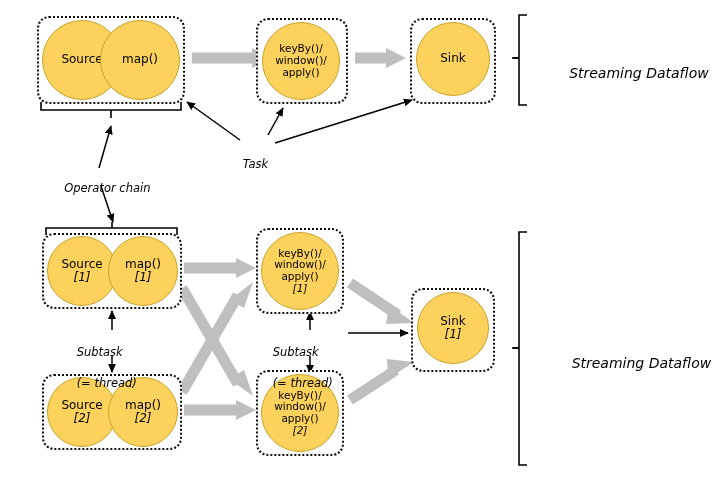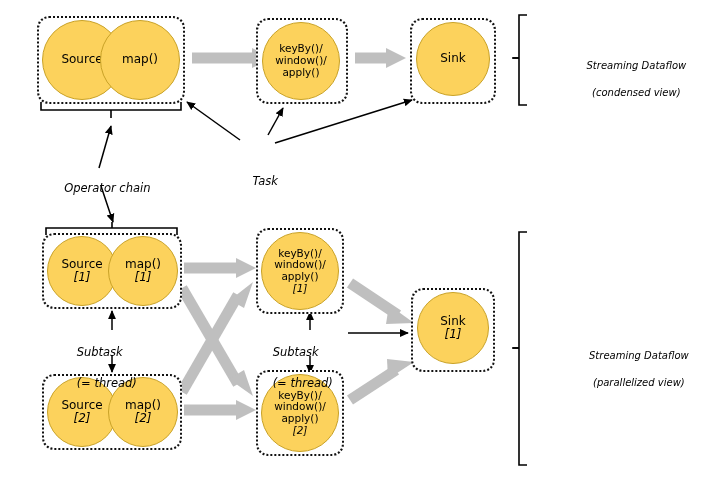--- a/index.html
+++ b/index.html
@@ -46,21 +46,21 @@
     font-style:italic;
     font-size:11.5px;
     color:#000000;
     font-family:"DejaVu Sans", sans-serif;
     white-space:pre;
     line-height:1.35;
   }
   .side-label{
     position:absolute;
     font-style:italic;
-    font-size:10px;
+    font-size:14px;
     color:#000000;
     font-family:"DejaVu Sans", sans-serif;
     text-align:center;
     line-height:1.35;
     white-space:pre;
   }
 </style>
 </head>
 <body>
 
@@ -188,28 +188,27 @@
   </div>
 
   <div class="opbox" style="left:410px;top:18px;width:86px;height:86px;">
   </div>
   <div class="circle" style="left:416px;top:22px;width:74px;height:74px;">
     <span class="lbl">Sink</span>
   </div>
 
   <div class="side-label" style="left:540px;top:45px;width:180px;">
     <span>Streaming Dataflow</span><br>
-    <span>(condensed view)</span>
   </div>
 
   <div class="anno" style="left:40px;top:165px;width:120px;text-align:center;">
     <span>Operator chain</span>
   </div>
 
-  <div class="anno" style="left:228px;top:158px;width:50px;text-align:right;">
+  <div class="anno" style="left:228px;top:141px;width:50px;text-align:left;">
     <span>Task</span>
   </div>
 
   <div class="opbox" style="left:42px;top:233px;width:140px;height:76px;">
   </div>
   <div class="circle" style="left:47px;top:236px;width:70px;height:70px;">
     <div>
       <span class="lbl">Source</span>
       <span class="idx">[1]</span>
     </div>
@@ -272,16 +271,15 @@
     <span>(= thread)</span>
   </div>
 
   <div class="anno" style="left:258px;top:329px;width:100px;">
     <span>Subtask</span><br>
     <span>(= thread)</span>
   </div>
 
   <div class="side-label" style="left:540px;top:335px;width:185px;">
     <span>Streaming Dataflow</span><br>
-    <span>(parallelized view)</span>
   </div>
 
 </div>
 
 </body></html>

